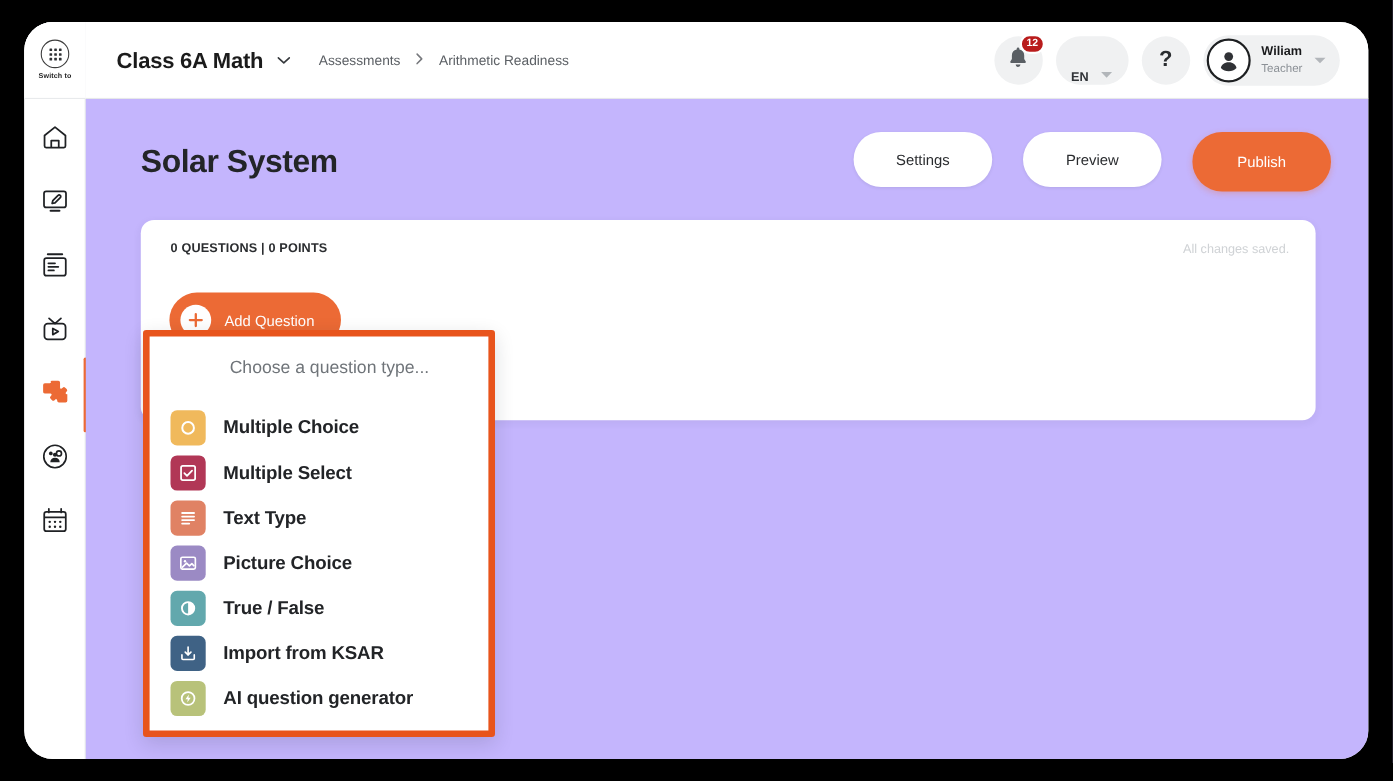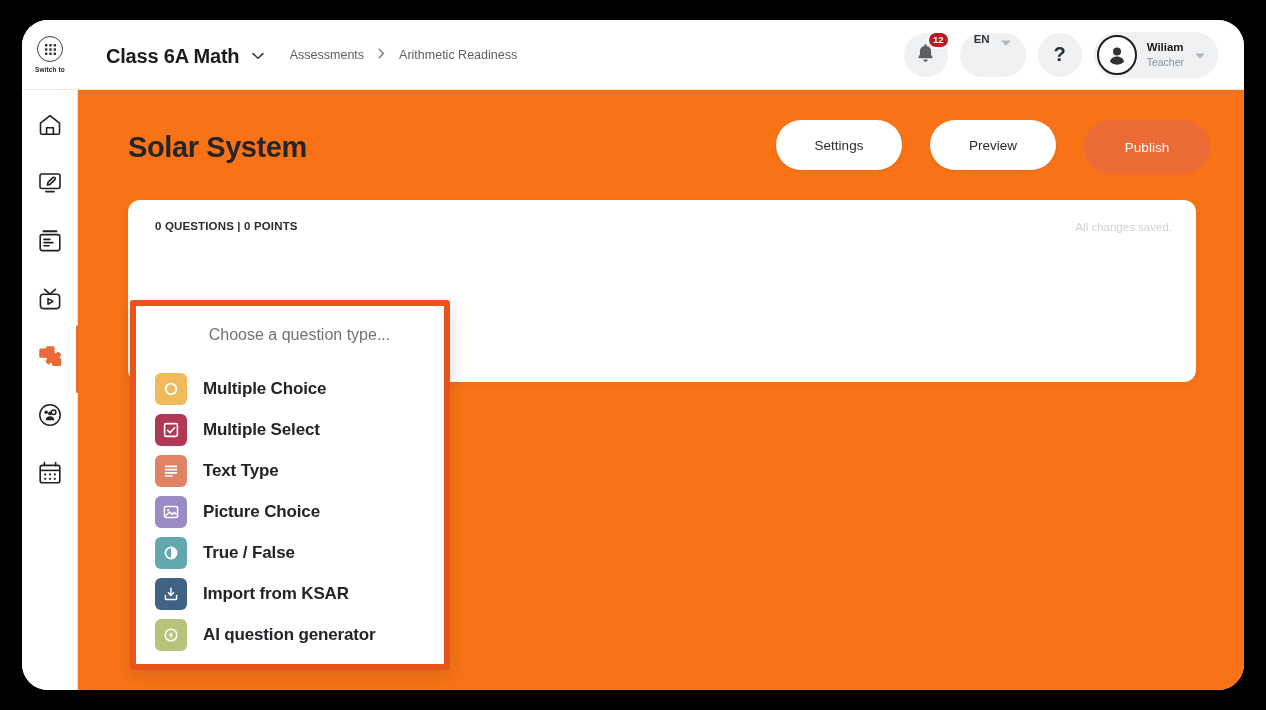--- a/index.html
+++ b/index.html
@@ -106,21 +106,21 @@
     position: absolute; top: -2px; right: -2px;
     min-width: 18px; height: 18px; padding: 0 4px;
     border-radius: 9px; background: #b91c1c;
     color: #fff; font-size: 9.5px; font-weight: bold;
     display: flex; align-items: center; justify-content: center;
     border: 2px solid #fff;
   }
   .lang-btn {
     height: 44px; padding: 0 14px; border-radius: 22px;
     background: #f0f1f2;
-    display: flex; align-items: flex-start; gap: 10px;
+    display: flex; align-items: flex-end; gap: 10px;
     cursor: pointer;
   }
   .lang-txt { font-size: 11.5px; font-weight: bold; color: #303337; }
   .help-q { font-size: 20px; font-weight: bold; color: #2a2d30; }
   .user-chip {
     height: 46px; padding: 0 12px 0 3px; border-radius: 23px;
     background: #f0f1f2;
     display: flex; align-items: center; gap: 10px;
     cursor: pointer;
   }
@@ -132,21 +132,21 @@
   }
   .user-meta { display: flex; flex-direction: column; gap: 1px; line-height: 1.15; }
   .user-name { font-size: 11.5px; font-weight: bold; color: #18191b; }
   .user-role { font-size: 10.5px; color: #8b9096; }
 
   
   .page {
     position: absolute;
     left: 56px; top: 70px;
     width: 1166px; height: 600px;
-    background: #f97316;
+    background: #c4b5fd;
   }
   .page-head {
     display: flex; align-items: center;
     padding: 30px 34px 0 50px;
   }
   .page-title {
     font-size: 29px; font-weight: bold; color: #232528;
     letter-spacing: -.4px;
   }
   .head-actions { margin-left: auto; display: flex; gap: 28px; }
@@ -414,20 +414,28 @@
         <button class="btn-white">Settings</button>
         <button class="btn-white">Preview</button>
         <button class="btn-orange">Publish</button>
       </div>
     </div>
 
     <div class="card">
       <div class="card-meta">0 QUESTIONS | 0 POINTS</div>
       <div class="card-saved">All changes saved.</div>
 
+      <button class="add-question">
+        <span class="plus-circle">
+          <svg width="16" height="16" viewBox="0 0 16 16" stroke="#ec6a35" stroke-width="2.1" stroke-linecap="round">
+            <path d="M8 2.6v10.8M2.6 8h10.8"></path>
+          </svg>
+        </span>
+        <span class="add-label">Add Question</span>
+      </button>
     </div>
 
   </div>
 
   <div class="qtype-panel">
     <div class="qtype-placeholder">Choose a question type...</div>
 
     <div class="qtype-list">
 
       <div class="qtype-row">

